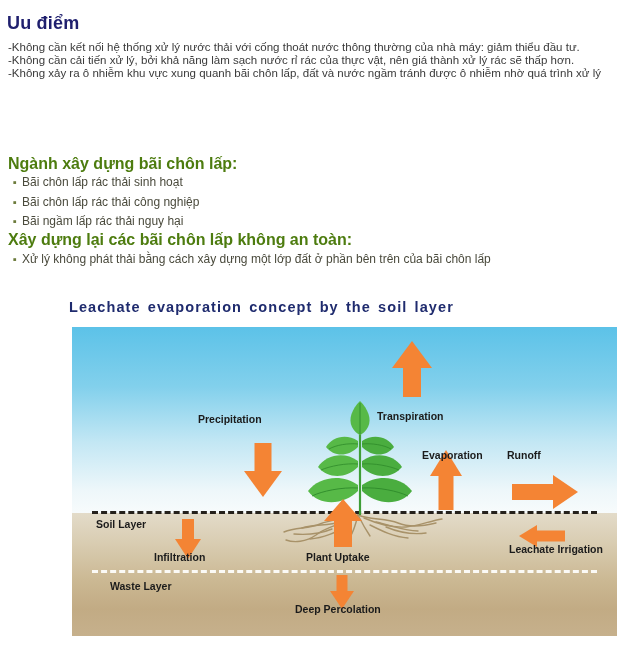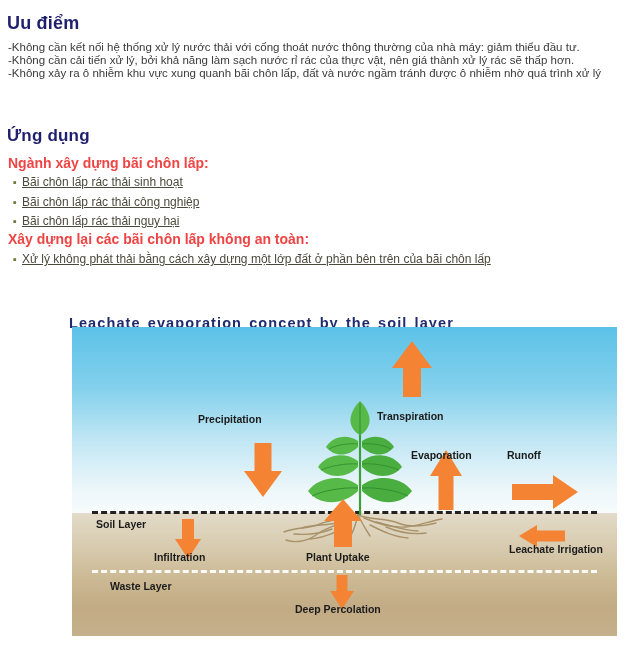--- a/index.html
+++ b/index.html
@@ -49,54 +49,53 @@
     left: 7px;
     top: 126px;
     font-size: 17px;
     font-weight: bold;
     color: #1f1f6e;
     letter-spacing: 0.2px;
   }
 
   .sub-green {
     position: absolute;
-    font-size: 14px;
-    font-weight: bold;
-    color: #ef4444;
+    font-size: 16px;
+    font-weight: bold;
+    color: #4d7c0f;
   }
   .sub-green.s1 { left: 8px; top: 155px; }
   .sub-green.s2 { left: 8px; top: 231px; }
 
   .bullets {
     position: absolute;
     font-size: 12px;
     color: #4a4a3c;
     line-height: 19.5px;
   }
   .bullets.b1 { left: 13px; top: 173px; }
   .bullets.b2 { left: 13px; top: 250px; }
-  .bullets .bi { white-space: nowrap; text-decoration: underline; }
+  .bullets .bi { white-space: nowrap; }
   .bullets .dot {
     display: inline-block;
     width: 9px;
     color: #6b7a3a;
     font-size: 11px;
   }
 
   
   .fig-title {
     position: absolute;
     left: 69px;
     top: 299px;
     font-size: 14.5px;
     font-weight: bold;
     color: #1f2b6e;
     letter-spacing: 1.1px;
     word-spacing: 2px;
-    margin-top: 16px;
   }
 
   .diagram {
     position: absolute;
     left: 72px;
     top: 327px;
     width: 545px;
     height: 309px;
     overflow: hidden;
   }
@@ -218,21 +217,21 @@
   #arrow-deep-percolation .shaft { width: 11px; height: 18px; }
   #arrow-deep-percolation .head { top: 16px; border-left-width: 12px; border-right-width: 12px; border-top-width: 18px; }
 
   #arrow-leachate-irrigation { left: 447px; top: 198px; width: 46px; height: 22px; }
   #arrow-leachate-irrigation .shaft { width: 28px; height: 11px; }
   #arrow-leachate-irrigation .head { border-top-width: 11px; border-bottom-width: 11px; border-right-width: 18px; }
 
   
   #label-precipitation { left: 126px; top: 86px; }
   #label-transpiration { left: 305px; top: 83px; }
-  #label-evaporation   { left: 339px; top: 122px; }
+  #label-evaporation   { left: 350px; top: 122px; }
   #label-runoff        { left: 435px; top: 122px; }
   #label-plant-uptake  { left: 234px; top: 224px; }
   #label-infiltration  { left: 82px; top: 224px; }
   #label-soil-layer    { left: 24px; top: 191px; }
   #label-waste-layer   { left: 38px; top: 253px; }
   #label-deep-percolation { left: 223px; top: 276px; }
   #label-leachate-irrigation { left: 437px; top: 216px; }
 
   
   .plant { position: absolute; left: 232px; top: 62px; width: 112px; height: 128px; }
@@ -244,33 +243,32 @@
 <div class="page">
 
   <div class="h-adv">Uu điểm</div>
 
   <div class="adv-list">
     <div class="ln">-Không cần kết nối hệ thống xử lý nước thải với cống thoát nước thông thường của nhà máy: giảm thiểu đầu tư.</div>
     <div class="ln">-Không cần cải tiến xử lý, bởi khả năng làm sạch nước rỉ rác của thực vật, nên giá thành xử lý rác sẽ thấp hơn.</div>
     <div class="ln">-Không xảy ra ô nhiễm khu vực xung quanh bãi chôn lấp, đất và nước ngầm tránh được ô nhiễm nhờ quá trình xử lý</div>
   </div>
 
-  <div class="h-app">Ứng dụng</div>
 
   <div class="sub-green s1">Ngành xây dựng bãi chôn lấp:</div>
 
   <div class="bullets b1">
     <div class="bi">
       <span class="dot">▪</span><span>Bãi chôn lấp rác thải sinh hoạt</span>
     </div>
     <div class="bi">
       <span class="dot">▪</span><span>Bãi chôn lấp rác thải công nghiệp</span>
     </div>
     <div class="bi">
-      <span class="dot">▪</span><span>Bãi chôn lấp rác thải nguy hại</span>
+      <span class="dot">▪</span><span>Bãi ngầm lấp rác thải nguy hại</span>
     </div>
   </div>
 
   <div class="sub-green s2">Xây dựng lại các bãi chôn lấp không an toàn:</div>
 
   <div class="bullets b2">
     <div class="bi">
       <span class="dot">▪</span><span>Xử lý không phát thải bằng cách xây dựng một lớp đất ở phần bên trên của bãi chôn lấp</span>
     </div>
   </div>

